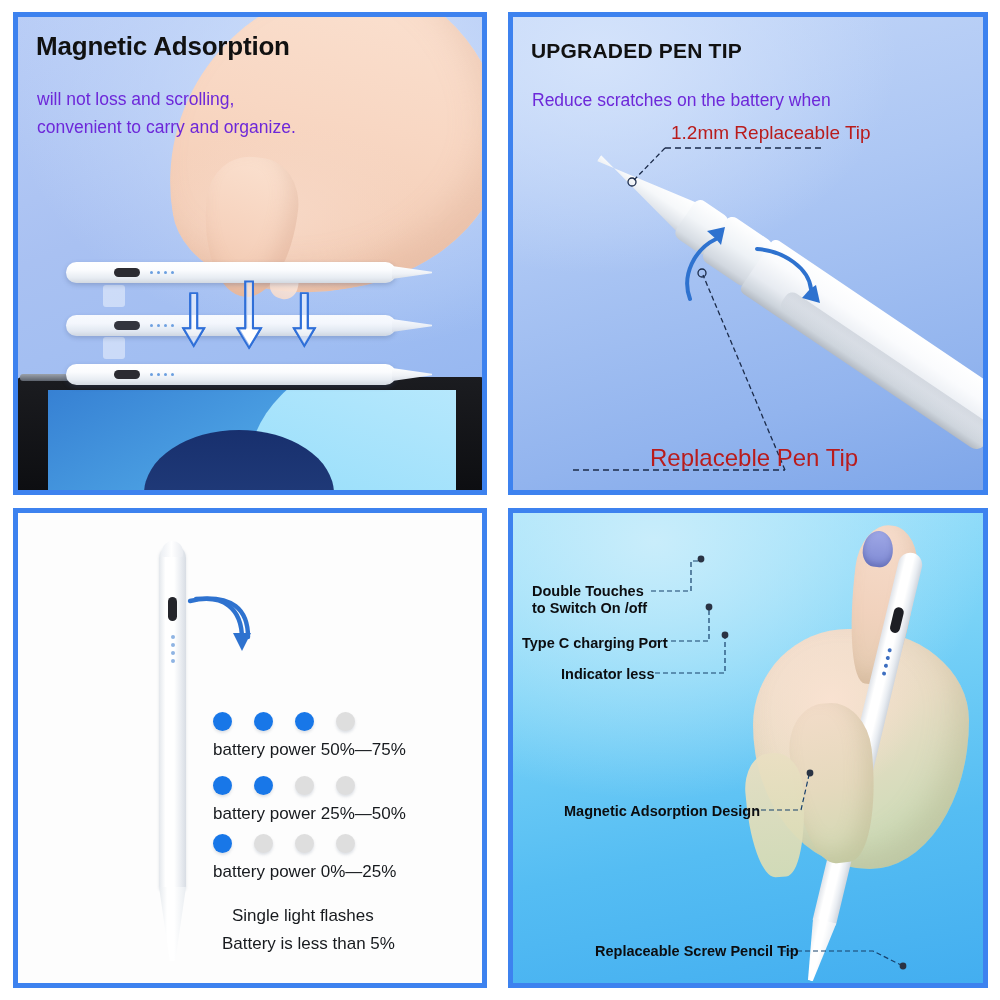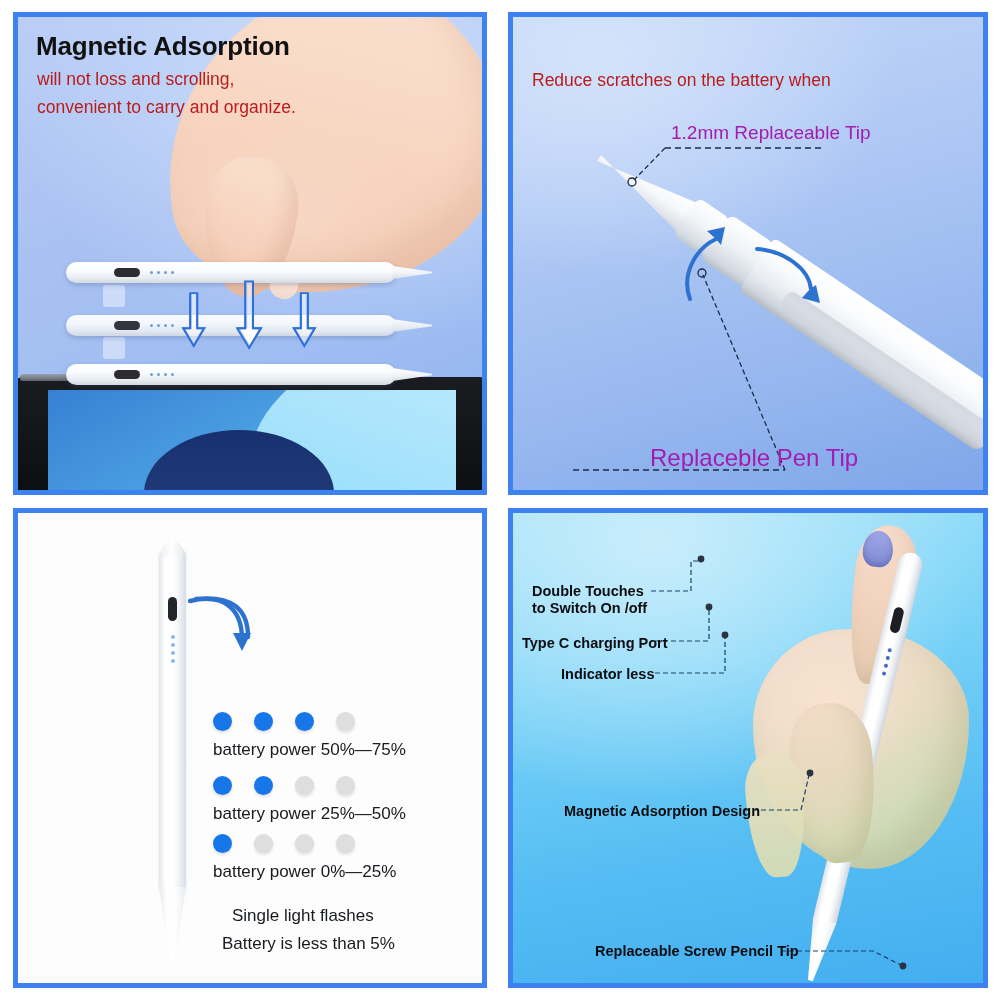--- a/index.html
+++ b/index.html
@@ -64,22 +64,23 @@
   
   .headline {
     position: absolute;
     font-weight: bold;
     color: #111111;
     letter-spacing: -0.2px;
     white-space: nowrap;
   }
   .subline {
     position: absolute;
-    color: #b91c1c;
+    color: #6d28d9;
     white-space: nowrap;
+    margin-top: 20px;
   }
 
   
   #p1-title { left: 18px; top: 14px; font-size: 26px; }
   #p1-sub1  { left: 19px; top: 52px; font-size: 17.5px; }
   #p1-sub2  { left: 19px; top: 80px; font-size: 17.5px; }
 
   
   .hand-arm {
     position: absolute;
@@ -193,21 +194,21 @@
   }
 
   
   #p2-title { left: 18px; top: 22px; font-size: 21px; letter-spacing: .2px; }
   #p2-sub1  { left: 19px; top: 53px; font-size: 17.5px; }
   #p2-sub2  { left: 19px; top: 78px; font-size: 17.5px; }
 
   .callout-text {
     position: absolute;
     white-space: nowrap;
-    color: #a21caf;
+    color: #b91c1c;
   }
   #p2-label-tip   { left: 158px; top: 105px; font-size: 19px; }
   #p2-label-ptip  { left: 137px; top: 427px; font-size: 24px; }
 
   
   .big-pen-wrap {
     position: absolute;
     left: 96px; top: 126px;
     width: 470px; height: 380px;
     transform: rotate(34deg);
@@ -516,20 +517,21 @@
         <circle cx="189" cy="256" r="4" fill="none" stroke="#1b2b4a" stroke-width="1.3"></circle>
 
         <g fill="none" stroke="#2e72cf" stroke-width="4" stroke-linecap="round">
           <path d="M177,282 C168,258 182,232 203,222"></path>
           <path d="M244,232 C272,234 296,252 298,272"></path>
         </g>
         <path d="M203,222 L194,214 L212,210 L208,228 Z" fill="#2e72cf"></path>
         <path d="M244,232 L236,241 L254,246 L250,228 Z" fill="#2e72cf" transform="translate(53,40)"></path>
       </svg>
 
+      <div class="headline" id="p2-title">UPGRADED PEN TIP</div>
       <div class="subline" id="p2-sub1">Reduce scratches on the battery when</div>
       <div class="callout-text" id="p2-label-tip">1.2mm Replaceable Tip</div>
       <div class="callout-text" id="p2-label-ptip">Replaceble Pen Tip</div>
     </div>
   </div>
 
   <div class="panel" id="panel-battery">
     <div class="panel-inner">
       <div class="bg-white"></div>
 

